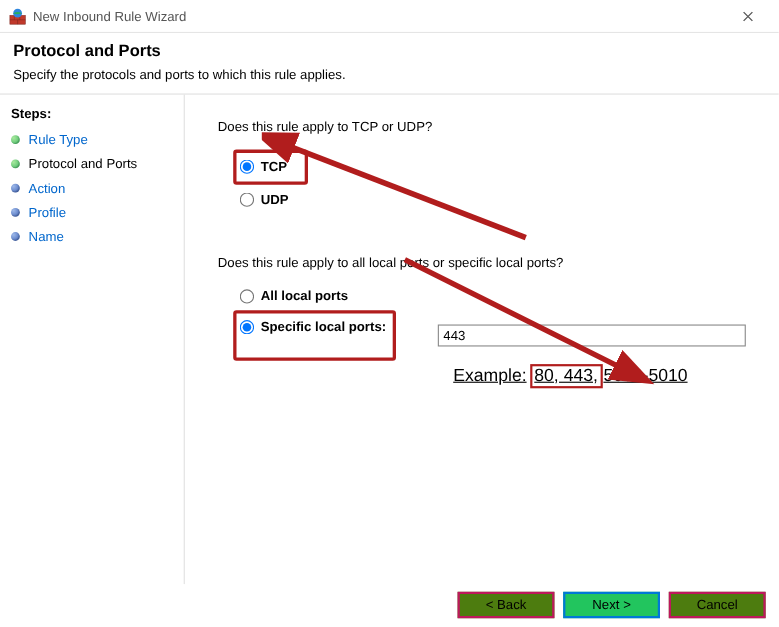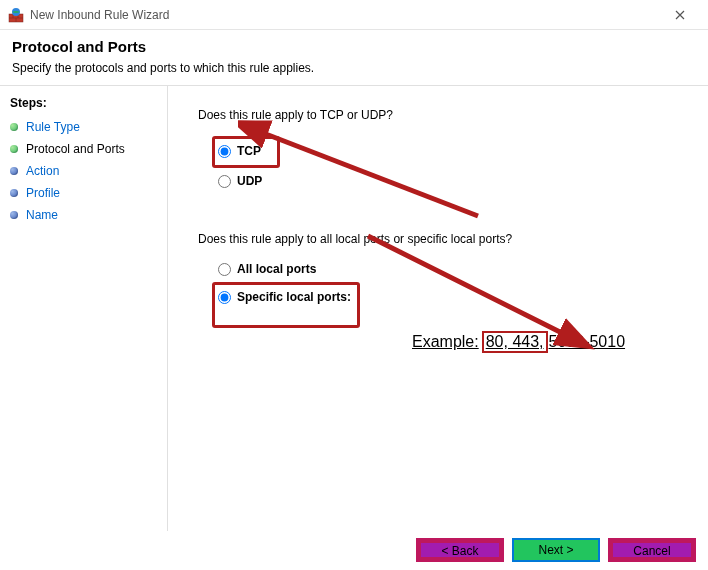--- a/index.html
+++ b/index.html
@@ -137,22 +137,22 @@
   .footer {
     position: absolute;
     bottom: 8px;
     right: 12px;
     display: flex;
     gap: 8px;
   }
   .btn {
     min-width: 88px;
     height: 24px;
-    background: #a21caf;
-    border: 5px solid #be185d;
+    background: #4d7c0f;
+    border: 2px solid #be185d;
     font-family: inherit;
     font-size: 12px;
     cursor: pointer;
   }
   .btn.primary {
     border: 2px solid #0078d7;
     background: #22c55e;
   }
   
   .arrow-svg {
@@ -240,20 +240,21 @@
       </div>
 
       <div class="ports-row">
         <span class="highlight-box" style="padding:3px 6px 17px 3px;">
           <span class="radio-row">
             <input type="radio" name="ports" checked="" style="">
             <label>Specific local ports:</label>
           </span>
         </span>
         <span style="width:38px;"></span>
+        <input class="ports-input" type="text" value="443" style="">
       </div>
 
       <div class="example-row" style="margin-left:214px;">
         <span class="ex-label">Example:</span>
         <span class="ex-box"><span>80, 443,</span></span>
         <span>5000-5010</span>
       </div>
     </div>
 
     <svg class="arrow-svg" style="left:70px; top:30px;" width="300" height="130">

